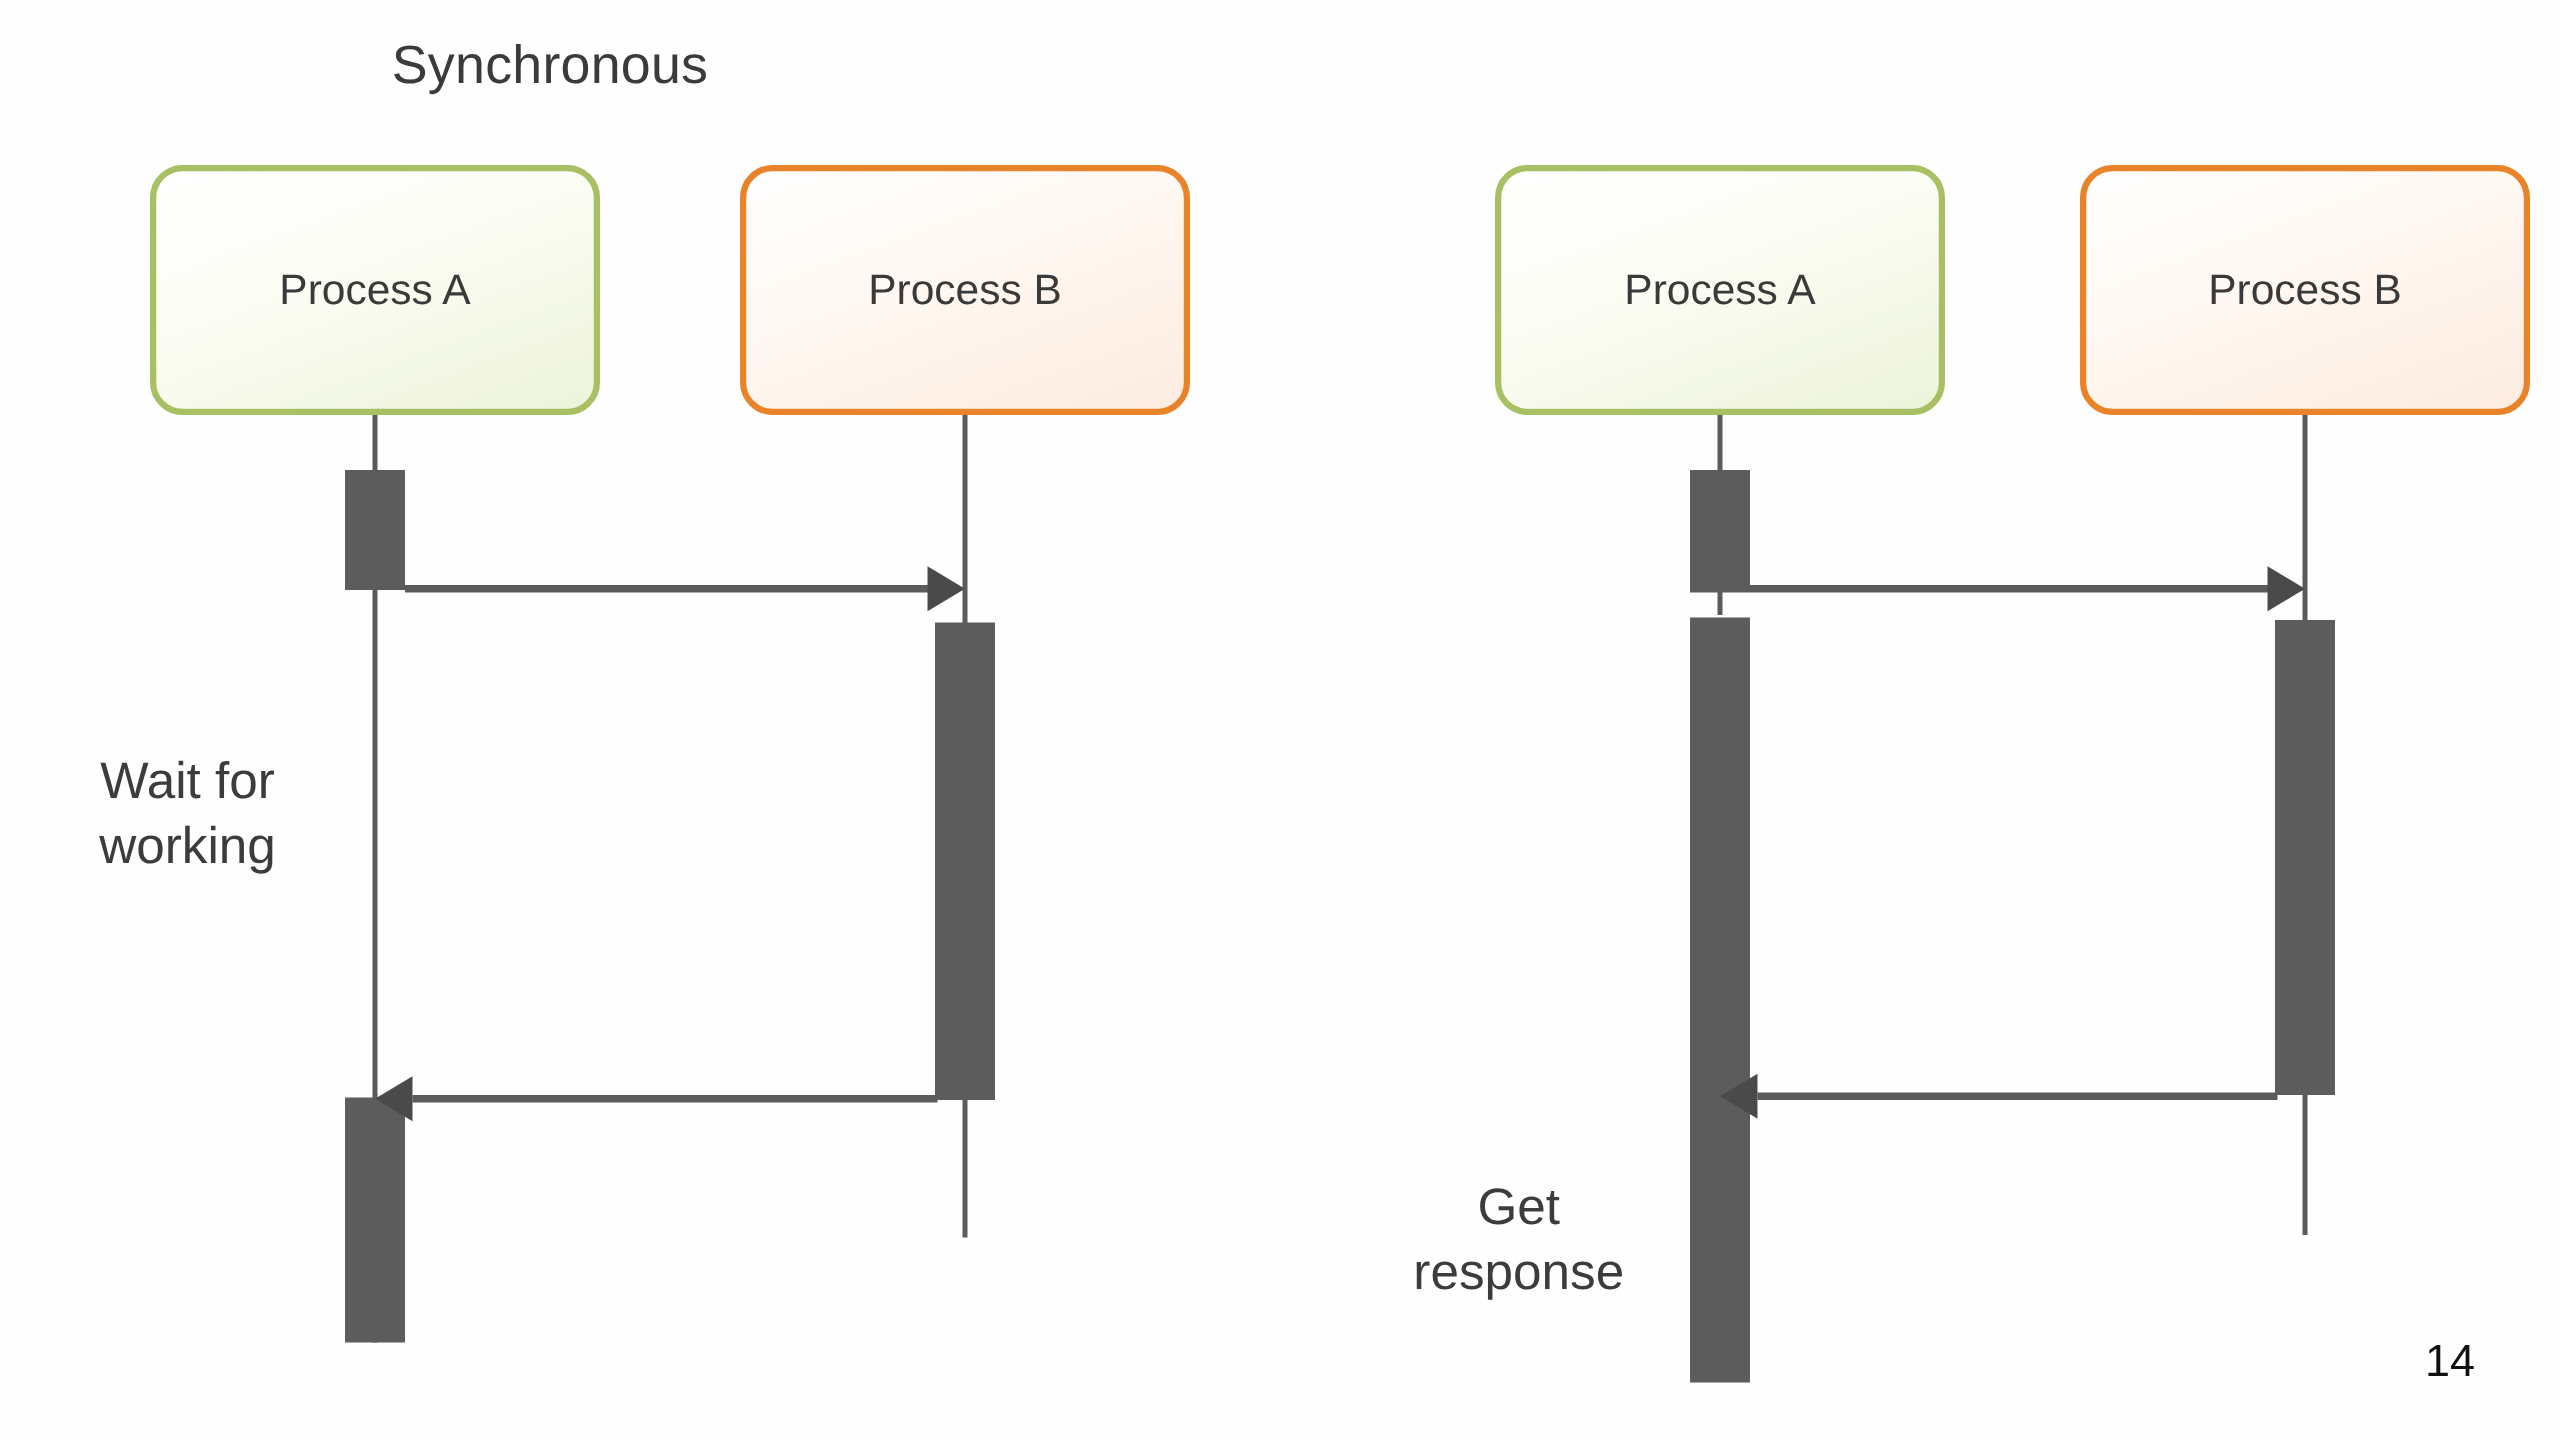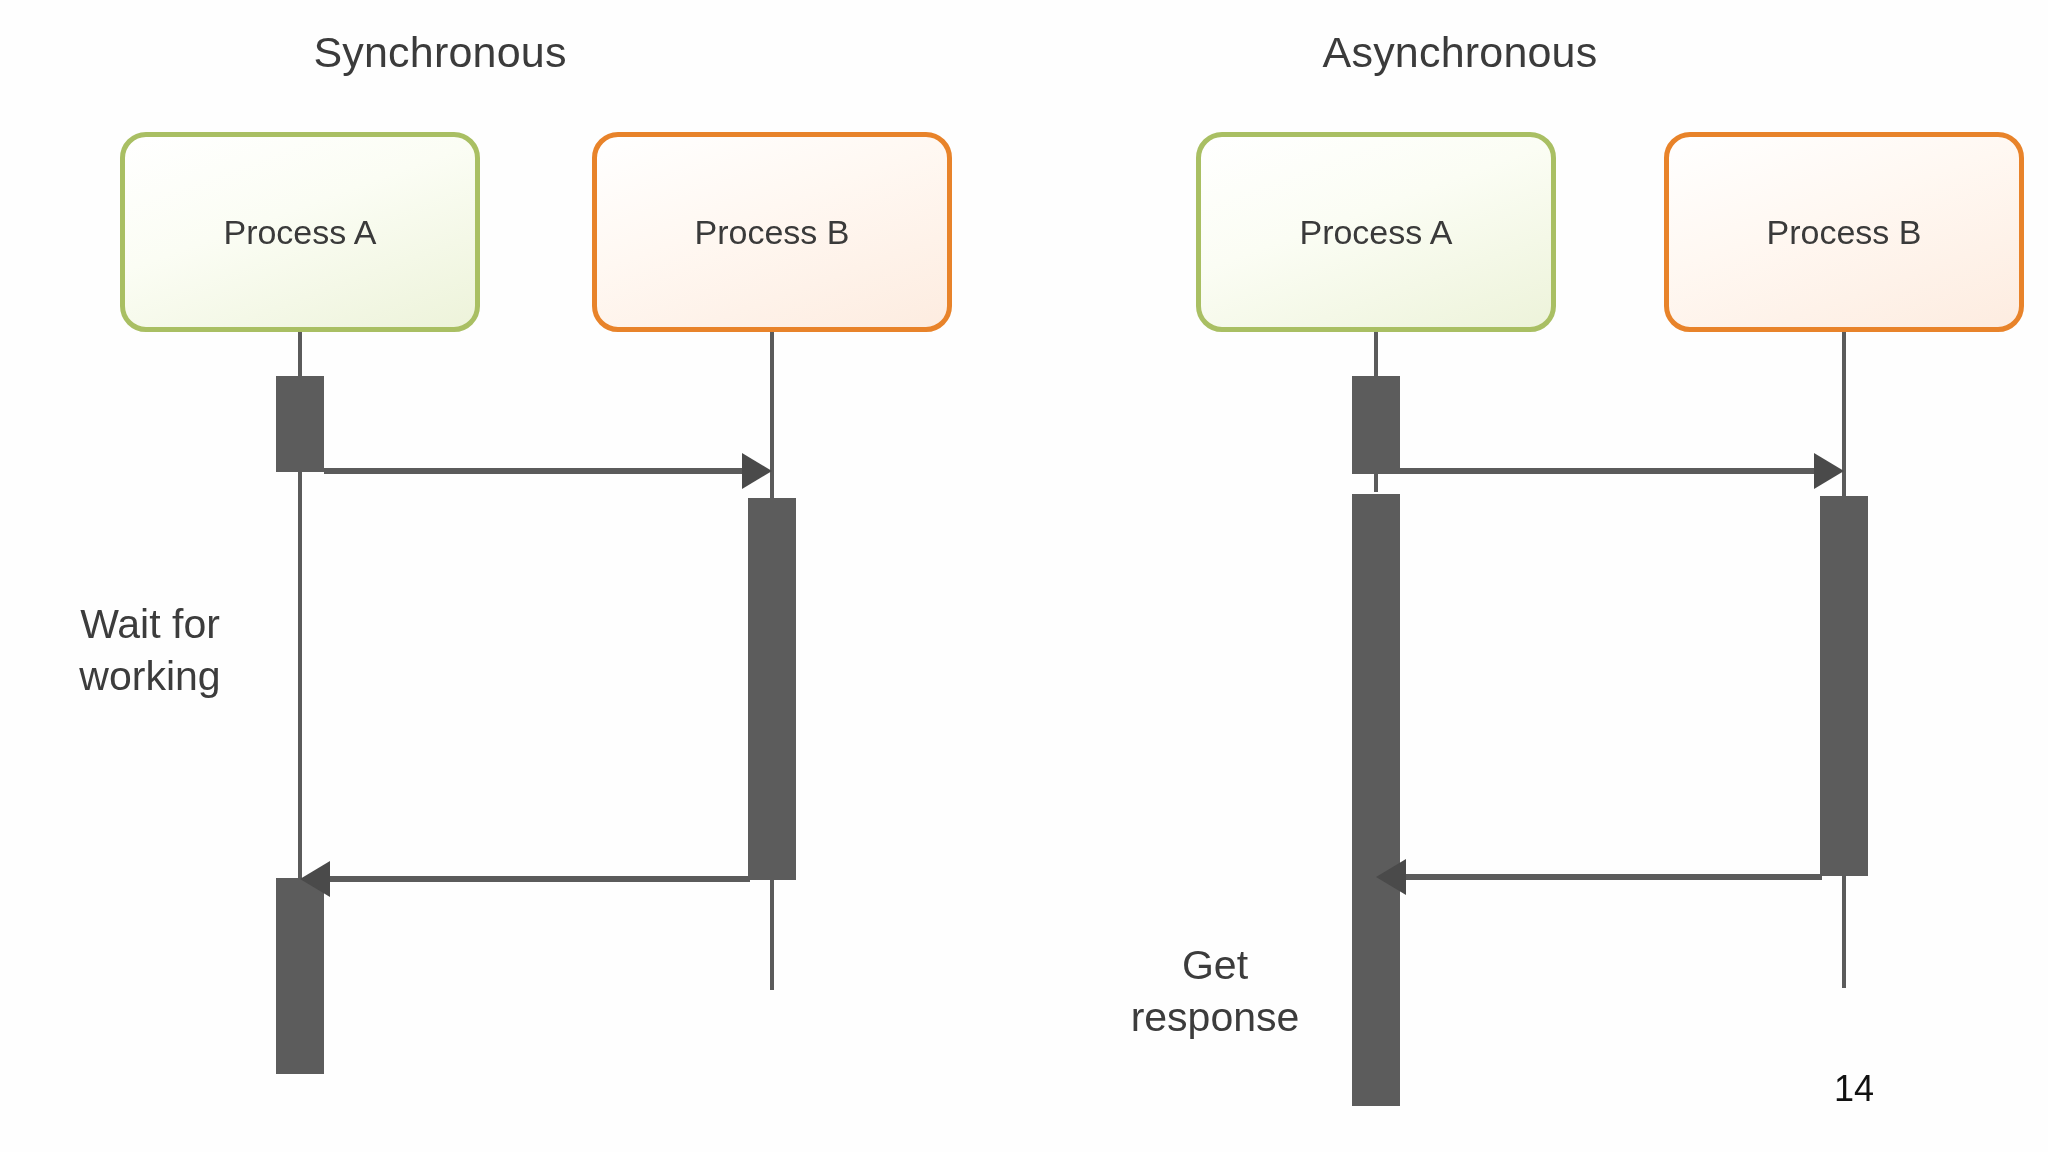--- a/index.html
+++ b/index.html
@@ -133,21 +133,20 @@
 
   <div class="msg" style="left:324px; top:468px; width:420px;"></div>
   <div class="arrowhead right" style="left:742px; top:453px;"></div>
 
   <div class="msg" style="left:330px; top:876px; width:420px;"></div>
   <div class="arrowhead left" style="left:300px; top:861px;"></div>
 
   <div class="note" style="left:20px; top:598px; width:260px;">Wait for
 working</div>
 
-  <div class="panel-title" style="left:1190px; top:28px; width:540px;">Asynchronous</div>
 
   <div class="participant green" style="left:1196px; top:132px;">
     <span class="p-label">Process A</span>
   </div>
 
   <div class="participant orange" style="left:1664px; top:132px;">
     <span class="p-label">Process B</span>
   </div>
 
   <div class="lifeline" style="left:1374px; top:332px; height:160px;"></div>
@@ -163,15 +162,15 @@
   <div class="msg" style="left:1400px; top:468px; width:416px;"></div>
   <div class="arrowhead right" style="left:1814px; top:453px;"></div>
 
   <div class="msg" style="left:1406px; top:874px; width:416px;"></div>
   <div class="arrowhead left" style="left:1376px; top:859px;"></div>
 
 
   <div class="note" style="left:1080px; top:939px; width:270px;">Get
 response</div>
 
-  <div class="page-number" style="left:1834px; top:1068px;">14</div>
+  <div class="page-number" style="left:1940px; top:1068px;">14</div>
 
 </div>
 
 </body></html>

